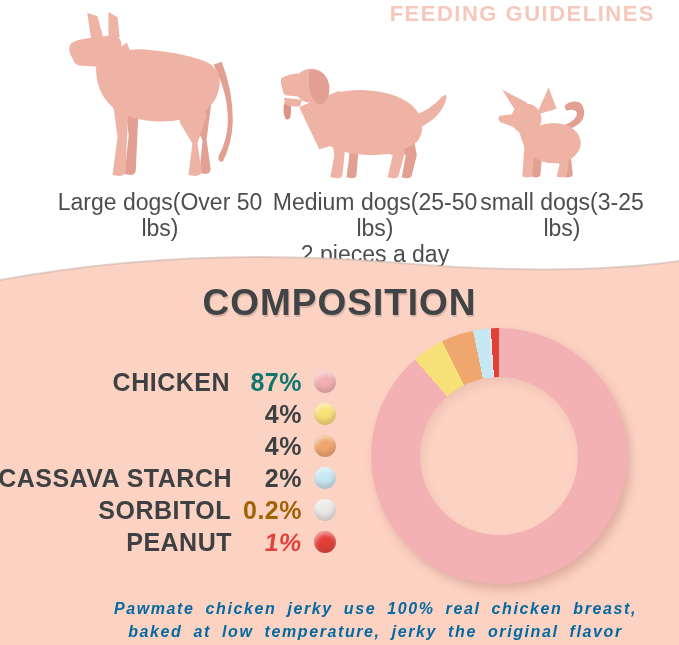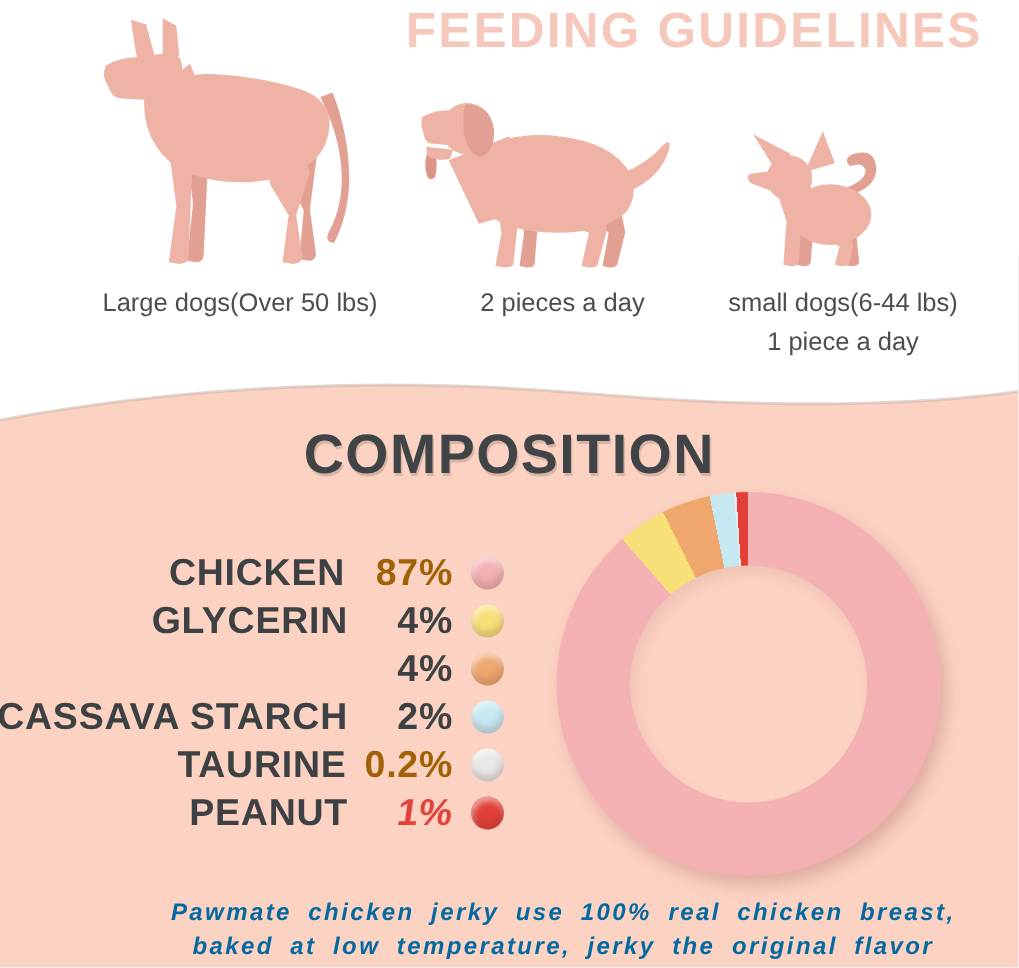--- a/index.html
+++ b/index.html
@@ -5,32 +5,32 @@
   * { margin:0; padding:0; box-sizing:border-box; }
   html,body { background:#e9e9e9; }
   .page {
     position:relative; width:679px; height:645px;
     background:#ffffff; overflow:hidden;
     font-family:"Liberation Sans", sans-serif;
   }
   
   .header-title {
     position:absolute; top:1px; right:24px;
-    font-size:33px; font-weight:800; letter-spacing:1.5px;
+    font-size:22px; font-weight:800; letter-spacing:1.5px;
     color:#f6c8bc;
   }
   
   .dog { position:absolute; }
   .dog-large  { left:68px;  top:10px;  width:177px; height:168px; }
   .dog-medium { left:281px; top:66px;  width:167px; height:113px; }
   .dog-small  { left:497px; top:87px;  width:96px;  height:91px; }
   
   .caption {
     position:absolute; top:189px; text-align:center;
-    font-size:17px; color:#4d4d4d; line-height:26px;
+    font-size:23px; color:#4d4d4d; line-height:26px;
   }
   .cap-1 { left:40px;  width:240px; }
   .cap-2 { left:270px; width:210px; }
   .cap-3 { left:478px; width:168px; }
   
   .section-wave { position:absolute; left:0; top:253px; width:679px; height:392px; }
   .section-content { position:absolute; left:0; top:253px; width:679px; height:392px; }
   .composition-title {
     position:absolute; top:29px; left:0; width:679px; text-align:center;
     font-size:37px; font-weight:800; letter-spacing:1px;
@@ -147,58 +147,57 @@
 
       <path fill="#efb3a6" d="M27,60 L37,61 L35,86 Q35,89 30,89 L25,88 Z"></path>
       <path fill="#efb3a6" d="M51,62 L65,60 L71,75 L69,86 Q69,89 63,89 L59,88 L62,76 L52,71 Z"></path>
     </g>
   </svg>
 
   <div class="caption cap-1">
     <div>Large dogs(Over 50 lbs)</div>
   </div>
   <div class="caption cap-2">
+    <div>Medium dogs(25-50 lbs)</div>
     <div>2 pieces a day</div>
   </div>
   <div class="caption cap-3">
-    <div>small dogs(6-44 lbs)</div>
-    <div>1 piece a day</div>
+    <div>small dogs(3-25 lbs)</div>
   </div>
 
   <svg class="section-wave" viewBox="0 0 679 392" preserveAspectRatio="none" aria-hidden="true">
     <path d="M0,27 C130,3 260,-2 400,10 C520,20 615,17 679,8 L679,392 L0,392 Z" fill="#fcd2c2"></path>
     <path d="M0,27 C130,3 260,-2 400,10 C520,20 615,17 679,8" fill="none" stroke="#c9b6ae" stroke-width="2" opacity="0.55"></path>
   </svg>
 
   <div class="section-content">
 
     <div class="composition-title">COMPOSITION</div>
 
     <div class="legend">
       <div class="legend-row">
         <span class="legend-label">CHICKEN</span>
-        <span class="legend-value" style="color: #a16207; margin-left: 14px;">87%</span>
+        <span class="legend-value" style="color: #0f766e; margin-left: 14px;">87%</span>
         <span class="legend-dot" style="background: rgb(243, 177, 180);"></span>
       </div>
       <div class="legend-row">
-        <span class="legend-label">GLYCERIN</span>
         <span class="legend-value" style="color: rgb(62, 65, 67);">4%</span>
         <span class="legend-dot" style="background: rgb(248, 224, 121);"></span>
       </div>
       <div class="legend-row">
         <span class="legend-value" style="color: rgb(62, 65, 67);">4%</span>
         <span class="legend-dot" style="background: rgb(240, 167, 110);"></span>
       </div>
       <div class="legend-row">
         <span class="legend-label">CASSAVA STARCH</span>
         <span class="legend-value" style="color: rgb(62, 65, 67);">2%</span>
         <span class="legend-dot" style="background: rgb(198, 232, 243);"></span>
       </div>
       <div class="legend-row">
-        <span class="legend-label">TAURINE</span>
+        <span class="legend-label">SORBITOL</span>
         <span class="legend-value" style="color: #a16207;">0.2%</span>
         <span class="legend-dot" style="background: rgb(233, 233, 231);"></span>
       </div>
       <div class="legend-row">
         <span class="legend-label">PEANUT</span>
         <span class="legend-value skew" style="color: rgb(226, 65, 60);">1%</span>
         <span class="legend-dot" style="background: rgb(226, 63, 56);"></span>
       </div>
     </div>
 

